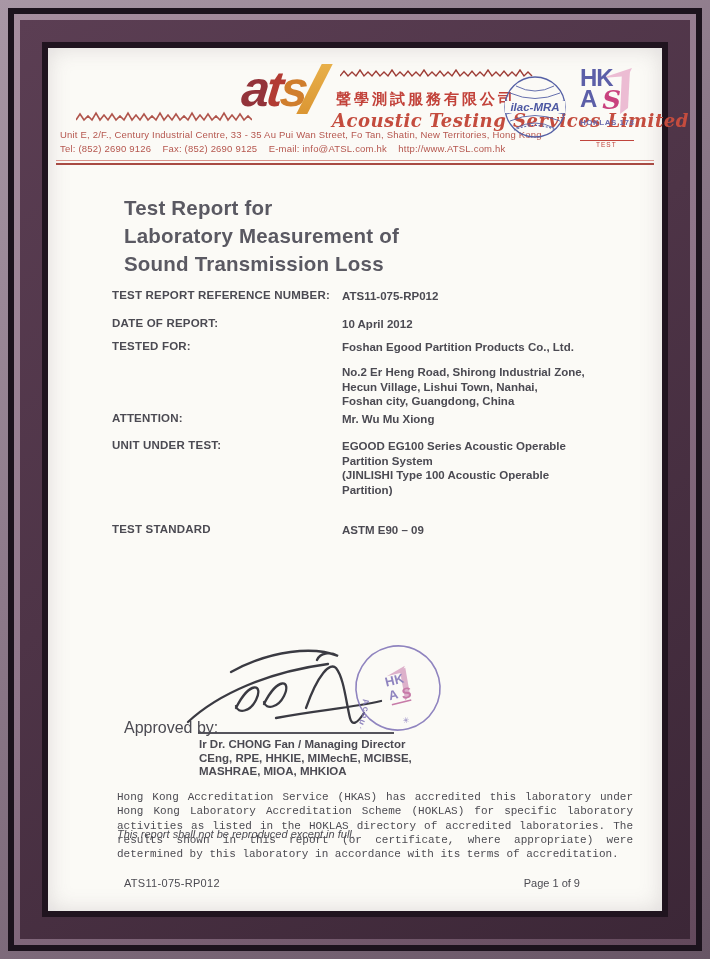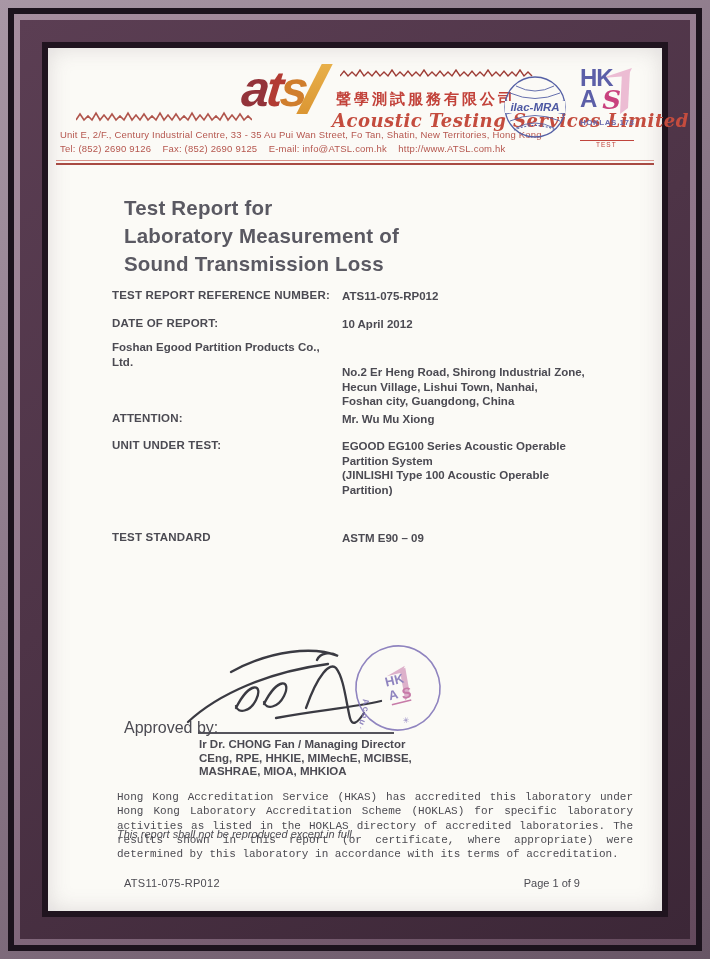--- a/index.html
+++ b/index.html
@@ -126,40 +126,41 @@
 
     <div class="frow" style="top:241px;">
       <div class="lab">TEST REPORT REFERENCE NUMBER:</div>
       <div class="val">ATS11-075-RP012</div>
     </div>
     <div class="frow" style="top:269px;">
       <div class="lab">DATE OF REPORT:</div>
       <div class="val">10 April 2012</div>
     </div>
     <div class="frow" style="top:292px;">
+      <div class="lab">TESTED FOR:</div>
       <div class="val">Foshan Egood Partition Products Co., Ltd.</div>
     </div>
     <div class="frow" style="top:317px;">
       <div class="lab"></div>
       <div class="val">No.2 Er Heng Road, Shirong Industrial Zone,
 Hecun Village, Lishui Town, Nanhai,
 Foshan city, Guangdong, China</div>
     </div>
     <div class="frow" style="top:364px;">
       <div class="lab">ATTENTION:</div>
       <div class="val">Mr. Wu Mu Xiong</div>
     </div>
     <div class="frow" style="top:391px;">
       <div class="lab">UNIT UNDER TEST:</div>
       <div class="val">EGOOD  EG100  Series  Acoustic  Operable
 Partition System
 (JINLISHI    Type   100   Acoustic    Operable
 Partition)</div>
     </div>
-    <div class="frow" style="top:475px;margin-top:8px;">
+    <div class="frow" style="top:475px;">
       <div class="lab">TEST STANDARD</div>
       <div class="val">ASTM E90 – 09</div>
     </div>
 
     <svg class="sig-svg" width="215" height="98" viewBox="0 0 215 98">
       <g fill="none" stroke="#3a3a42" stroke-width="2.3" stroke-linecap="round">
         <path d="M55,30 C95,8 138,4 162,14 C154,9 144,11 141,18"></path>
         <path d="M12,80 C42,52 92,30 152,22"></path>
         <path d="M60,66 C74,38 88,42 80,58 C74,70 62,72 60,64"></path>
         <path d="M88,62 C102,34 116,38 108,54 C102,66 90,68 88,60"></path>

